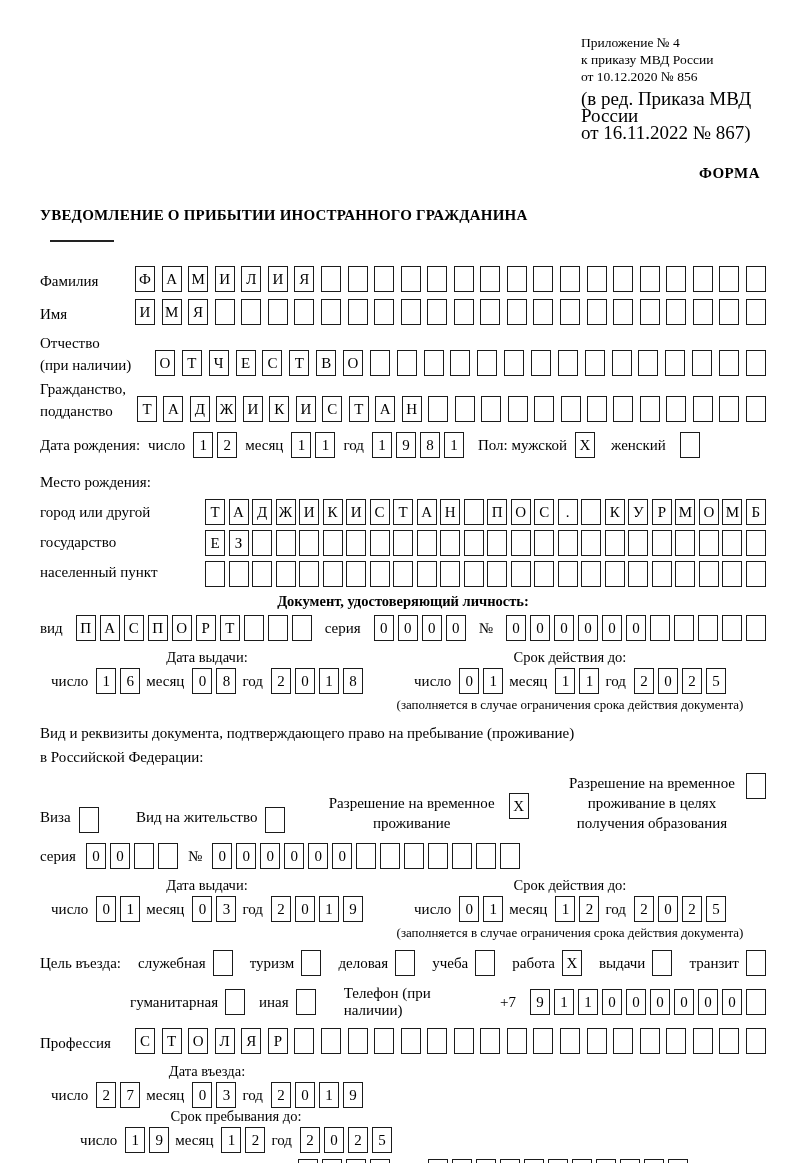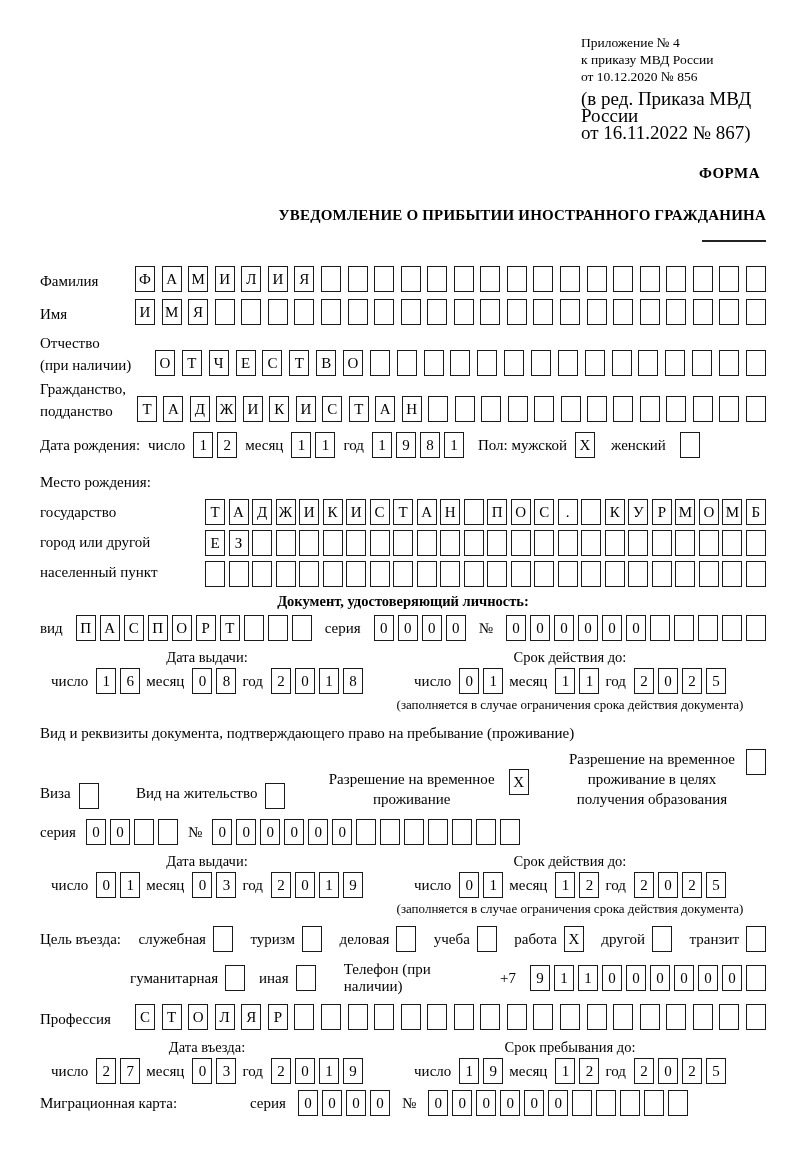--- a/index.html
+++ b/index.html
@@ -9,21 +9,21 @@
     color:#000; font-size:15px;
     overflow:hidden;
   }
   .page { box-sizing:border-box; width:800px; height:846px; padding:34px 34px 0 40px; }
 
   
   .hdr-block { margin-left:auto; width:185px; font-size:13.5px; line-height:17px; }
   .hdr-block .ed { margin-top:5px; font-size:19px; }
   .forma { text-align:right; font-weight:bold; font-size:15px; margin:24px 6px 0 0; letter-spacing:.5px; }
 
-  .title { text-align:right; font-weight:bold; font-size:15px; line-height:22px; margin-top:22px; letter-spacing:.2px; }
+  .title { text-align:left; font-weight:bold; font-size:15px; line-height:22px; margin-top:22px; letter-spacing:.2px; }
   .blank-line { display:inline-block; width:64px; border-bottom:2px solid #222; height:12px; margin-left:10px; }
 
   .sec-heading { text-align:center; font-weight:bold; font-size:14px; margin-top:24px; letter-spacing:.2px; }
 
   
   .box {
     display:inline-flex; align-items:center; justify-content:center;
     width:20px; height:26px; box-sizing:border-box;
     border:1.8px solid #1b1b1b; background:#fff;
     font-size:15px; flex:0 0 auto;
@@ -227,22 +227,22 @@
       </span>
     <span style="margin-left:8px;">женский</span>
     <span class="cells" style="margin-left:6px;">
         <span class="box"></span>
       </span>
   </div>
 
   <div class="row" style="margin-top:9px;">
     <div class="lblcol w165" style="line-height:30px;">
       <div>Место рождения:</div>
+      <div>город или другой</div>
       <div>государство</div>
-      <div>город или другой</div>
       <div>населенный пункт</div>
     </div>
     <div class="stack" style="flex:1;">
       <div class="cells fill">
           <span class="box">Т</span>
           <span class="box">А</span>
           <span class="box">Д</span>
           <span class="box">Ж</span>
           <span class="box">И</span>
           <span class="box">К</span>
@@ -402,20 +402,21 @@
             <span class="box">2</span>
             <span class="box">5</span>
           </span>
       </div>
       <div class="note">(заполняется в случае ограничения срока действия документа)</div>
     </div>
   </div>
 
   <div style="margin-top:8px; line-height:24px;">
     <div>Вид и реквизиты документа, подтверждающего право на пребывание (проживание)</div>
+    <div>в Российской Федерации:</div>
   </div>
 
   <div class="row sb" style="margin-top:4px;">
     <div class="opt">
       <span class="opt-label">Виза</span>
       <span class="cells">
           <span class="box"></span>
         </span>
     </div>
     <div class="opt">
@@ -545,21 +546,21 @@
           <span class="box"></span>
         </span>
       </span>
     <span class="pair">
         <span>работа</span>
         <span class="cells">
           <span class="box">X</span>
         </span>
       </span>
     <span class="pair">
-        <span>другой</span>
+        <span>выдачи</span>
         <span class="cells">
           <span class="box"></span>
         </span>
       </span>
     <span class="pair">
         <span>транзит</span>
         <span class="cells">
           <span class="box"></span>
         </span>
       </span>
@@ -617,21 +618,21 @@
         <span class="box"></span>
         <span class="box"></span>
         <span class="box"></span>
         <span class="box"></span>
         <span class="box"></span>
         <span class="box"></span>
         <span class="box"></span>
       </div>
   </div>
 
-  <div class="datecols" style="margin-top:9px;">
+  <div class="datecols" style="margin-top:9px;flex-direction:column;">
     <div class="dcol-l">
       <div class="center-head">Дата въезда:</div>
       <div class="dateline">
         <span class="lbl">число</span>
         <span class="cells">
             <span class="box">2</span>
             <span class="box">7</span>
           </span>
         <span class="lbl">месяц</span>
         <span class="cells">

